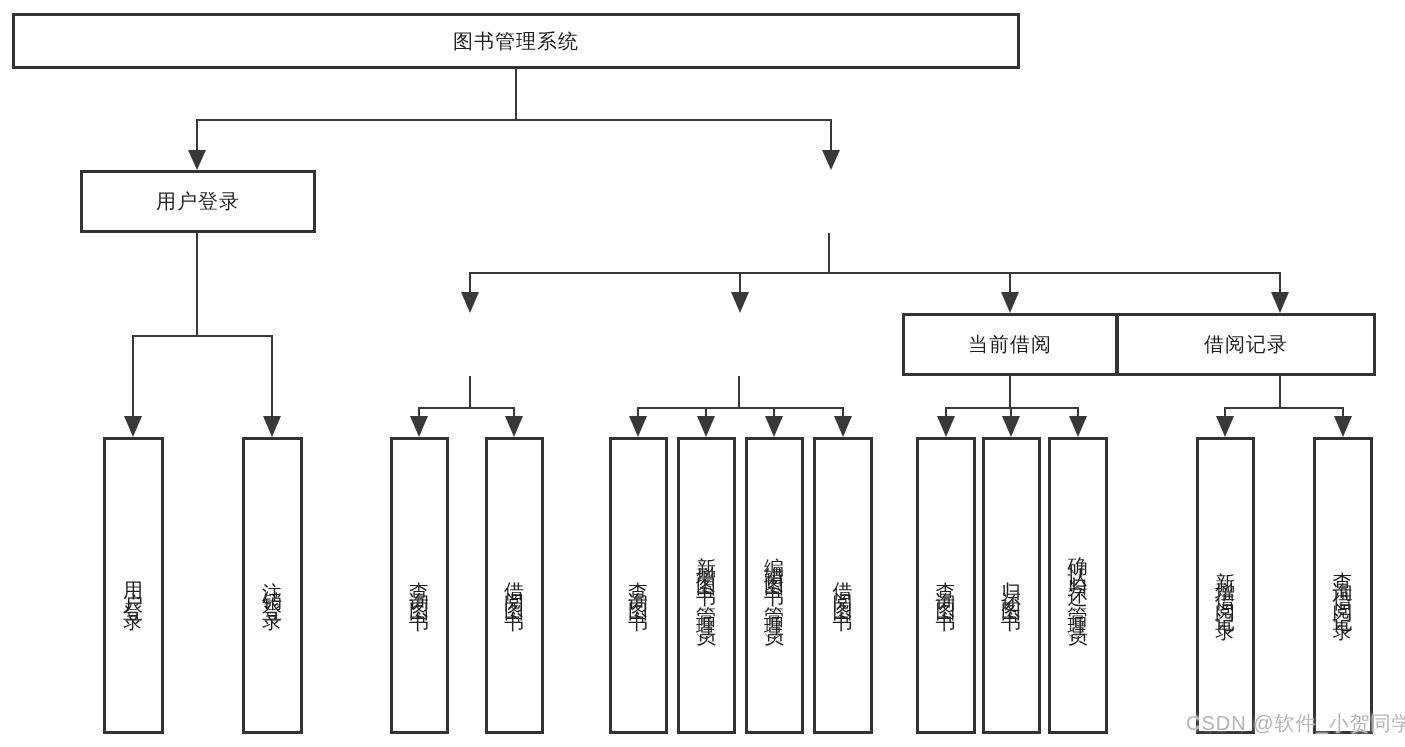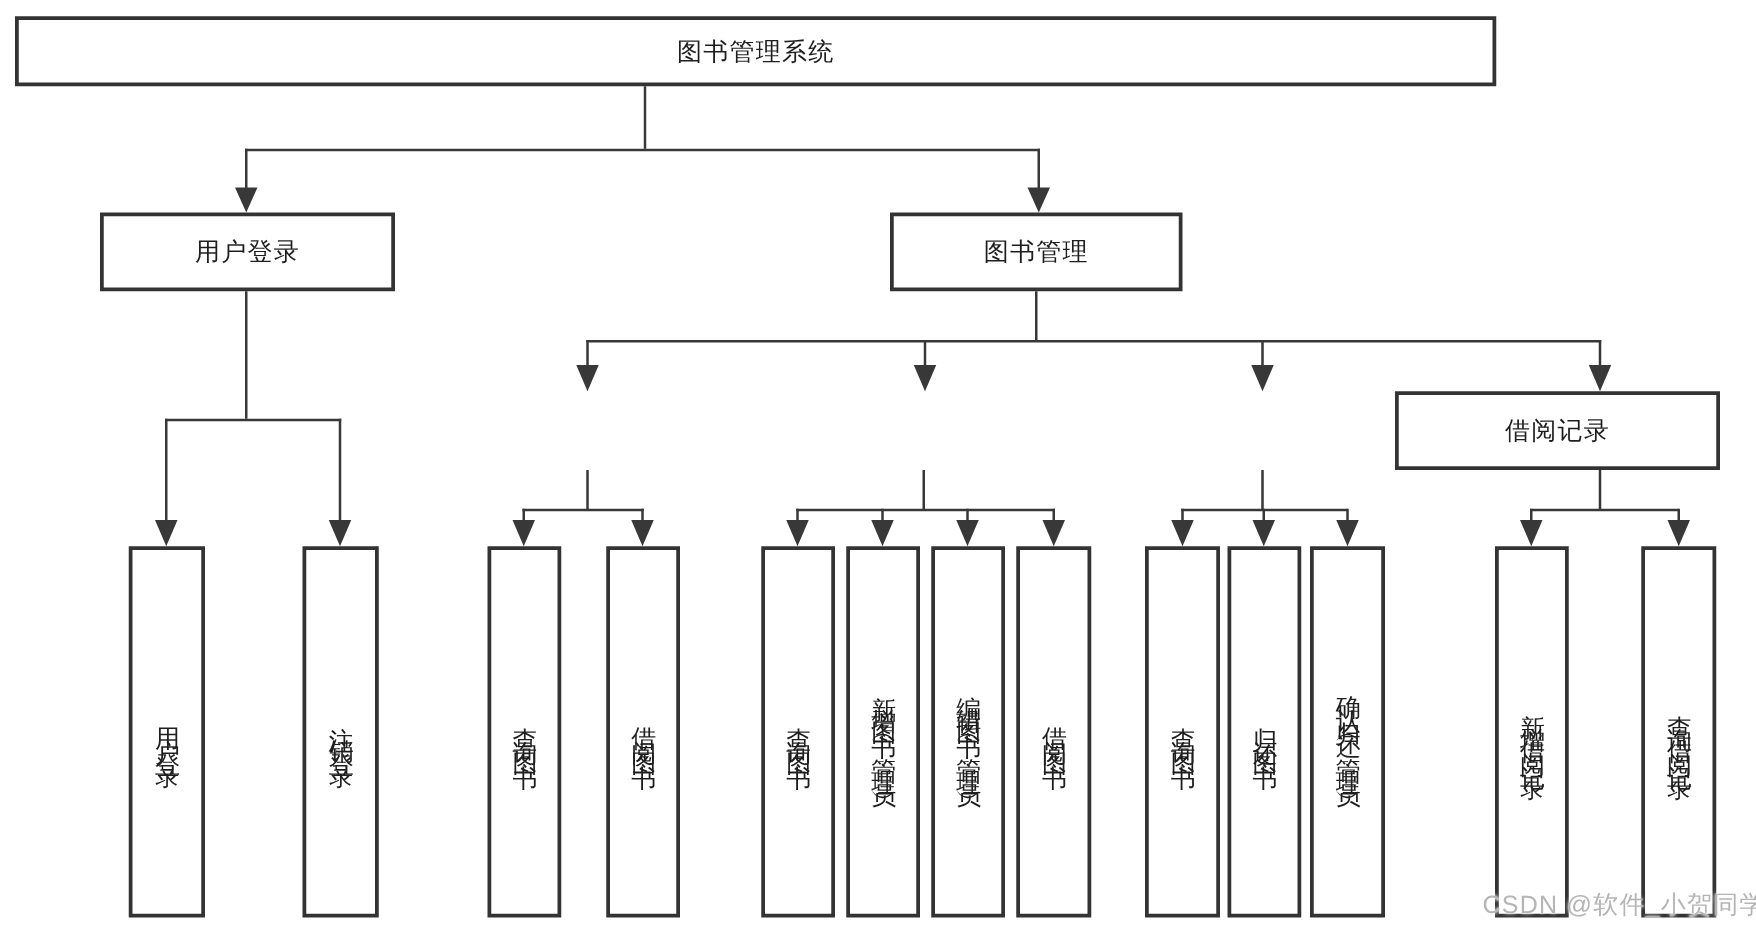--- a/index.html
+++ b/index.html
@@ -28,21 +28,21 @@
     white-space: nowrap;
   }
   .leaf .vlabel {
     writing-mode: vertical-rl;
     text-orientation: mixed;
     font-size: 20px;
     letter-spacing: 10px;
     line-height: 1;
   }
   
-  .b-root { left: 12px;   top: 13px;  width: 1185px; height: 56px; }
+  .b-root { left: 12px;   top: 13px;  width: 1008px; height: 56px; }
   .b-n2a  { left: 80px;   top: 170px; width: 236px;  height: 63px; }
   .b-n2b  { left: 712px;  top: 170px; width: 234px;  height: 63px; }
   .b-n3a  { left: 362px;  top: 313px; width: 216px;  height: 63px; }
   .b-n3b  { left: 632px;  top: 313px; width: 216px;  height: 63px; }
   .b-n3c  { left: 902px;  top: 313px; width: 216px;  height: 63px; }
   .b-n3d  { left: 1116px; top: 313px; width: 260px;  height: 63px; }
   .leaf   { top: 437px; height: 297px; }
   .b-l0  { left: 103px;  width: 61px; }
   .b-l1  { left: 242px;  width: 61px; }
   .b-l2  { left: 390px;  width: 59px; }
@@ -86,24 +86,24 @@
 
 <div class="canvas">
 
   <div class="box b-root">
     <span class="hlabel">图书管理系统</span>
   </div>
 
   <div class="box b-n2a">
     <span class="hlabel">用户登录</span>
   </div>
-  <div class="box b-n2b">
-    <span class="hlabel">图书管理</span>
-  </div>
-
+
+  <div class="box b-n3c">
+    <span class="hlabel">当前借阅</span>
+  </div>
   <div class="box b-n3d">
     <span class="hlabel">借阅记录</span>
   </div>
 
   <div class="box leaf b-l0">
     <span class="vlabel">用户登录</span>
   </div>
   <div class="box leaf b-l1">
     <span class="vlabel">注销登录</span>
   </div>

